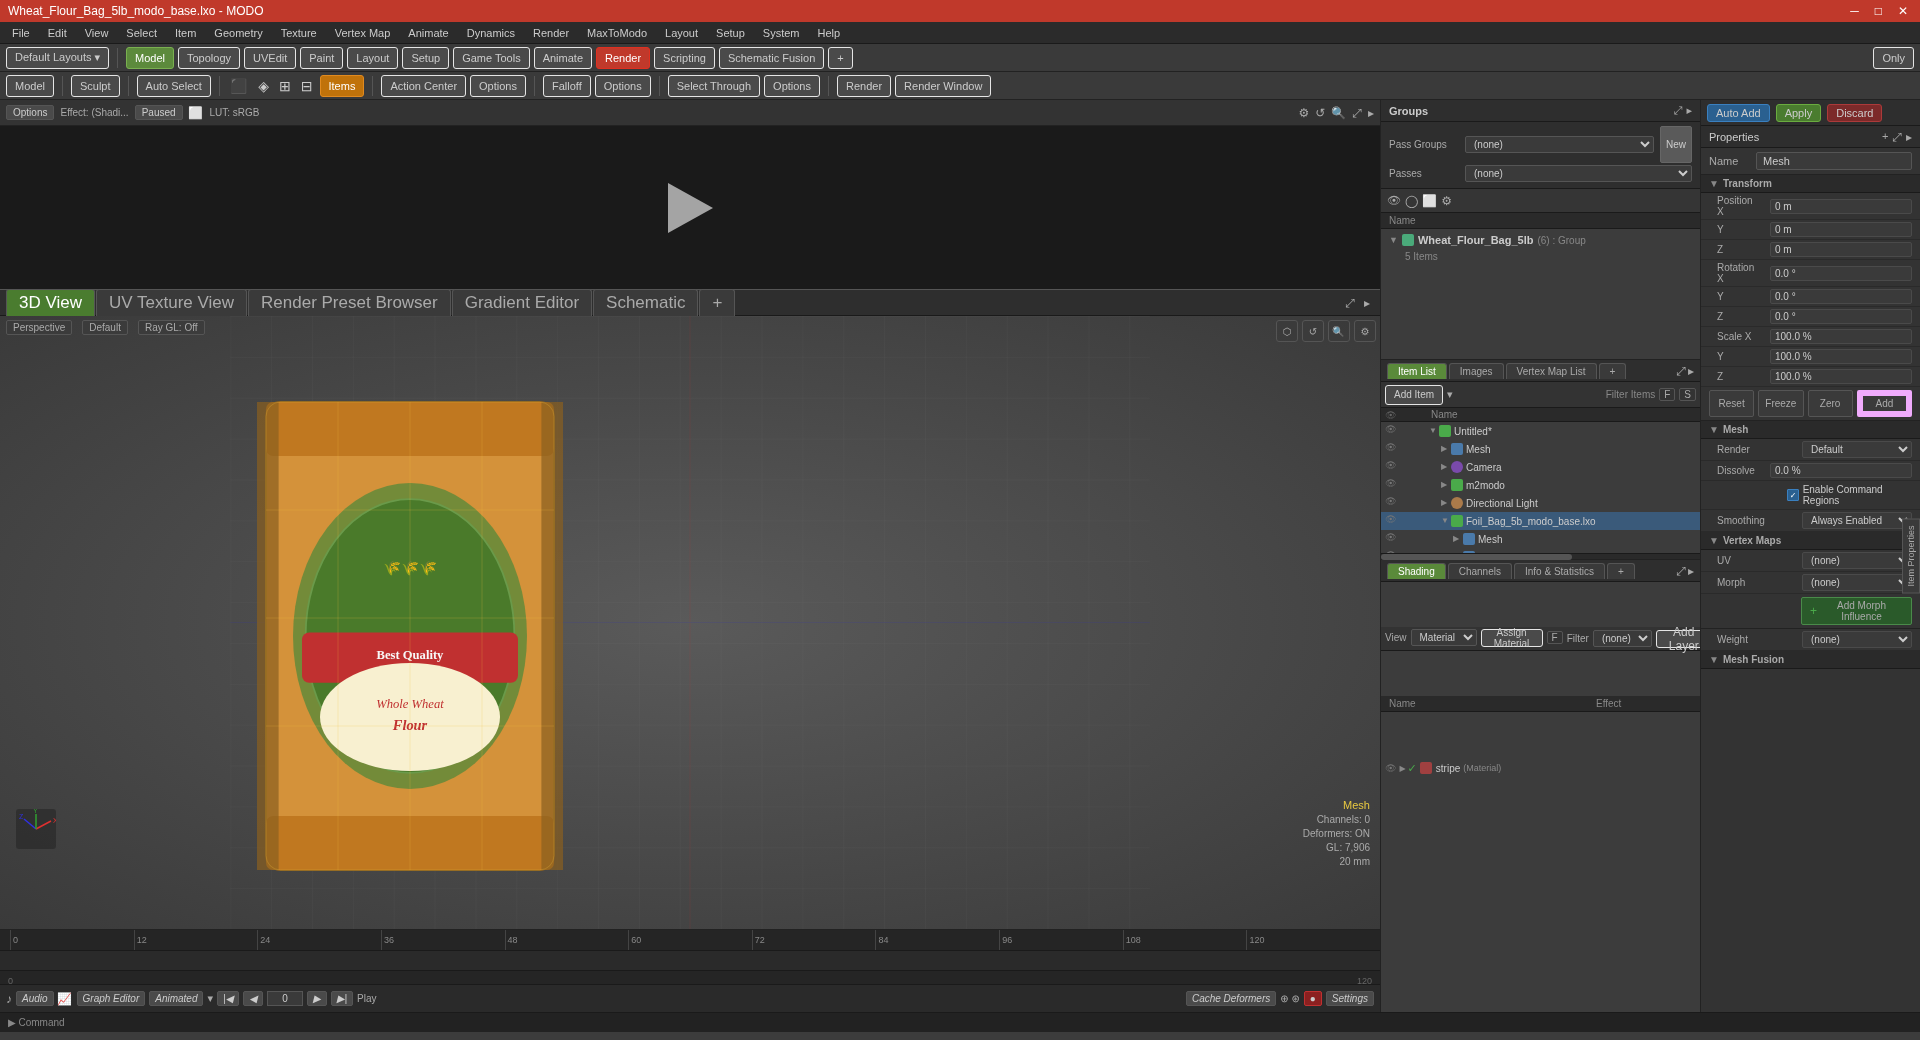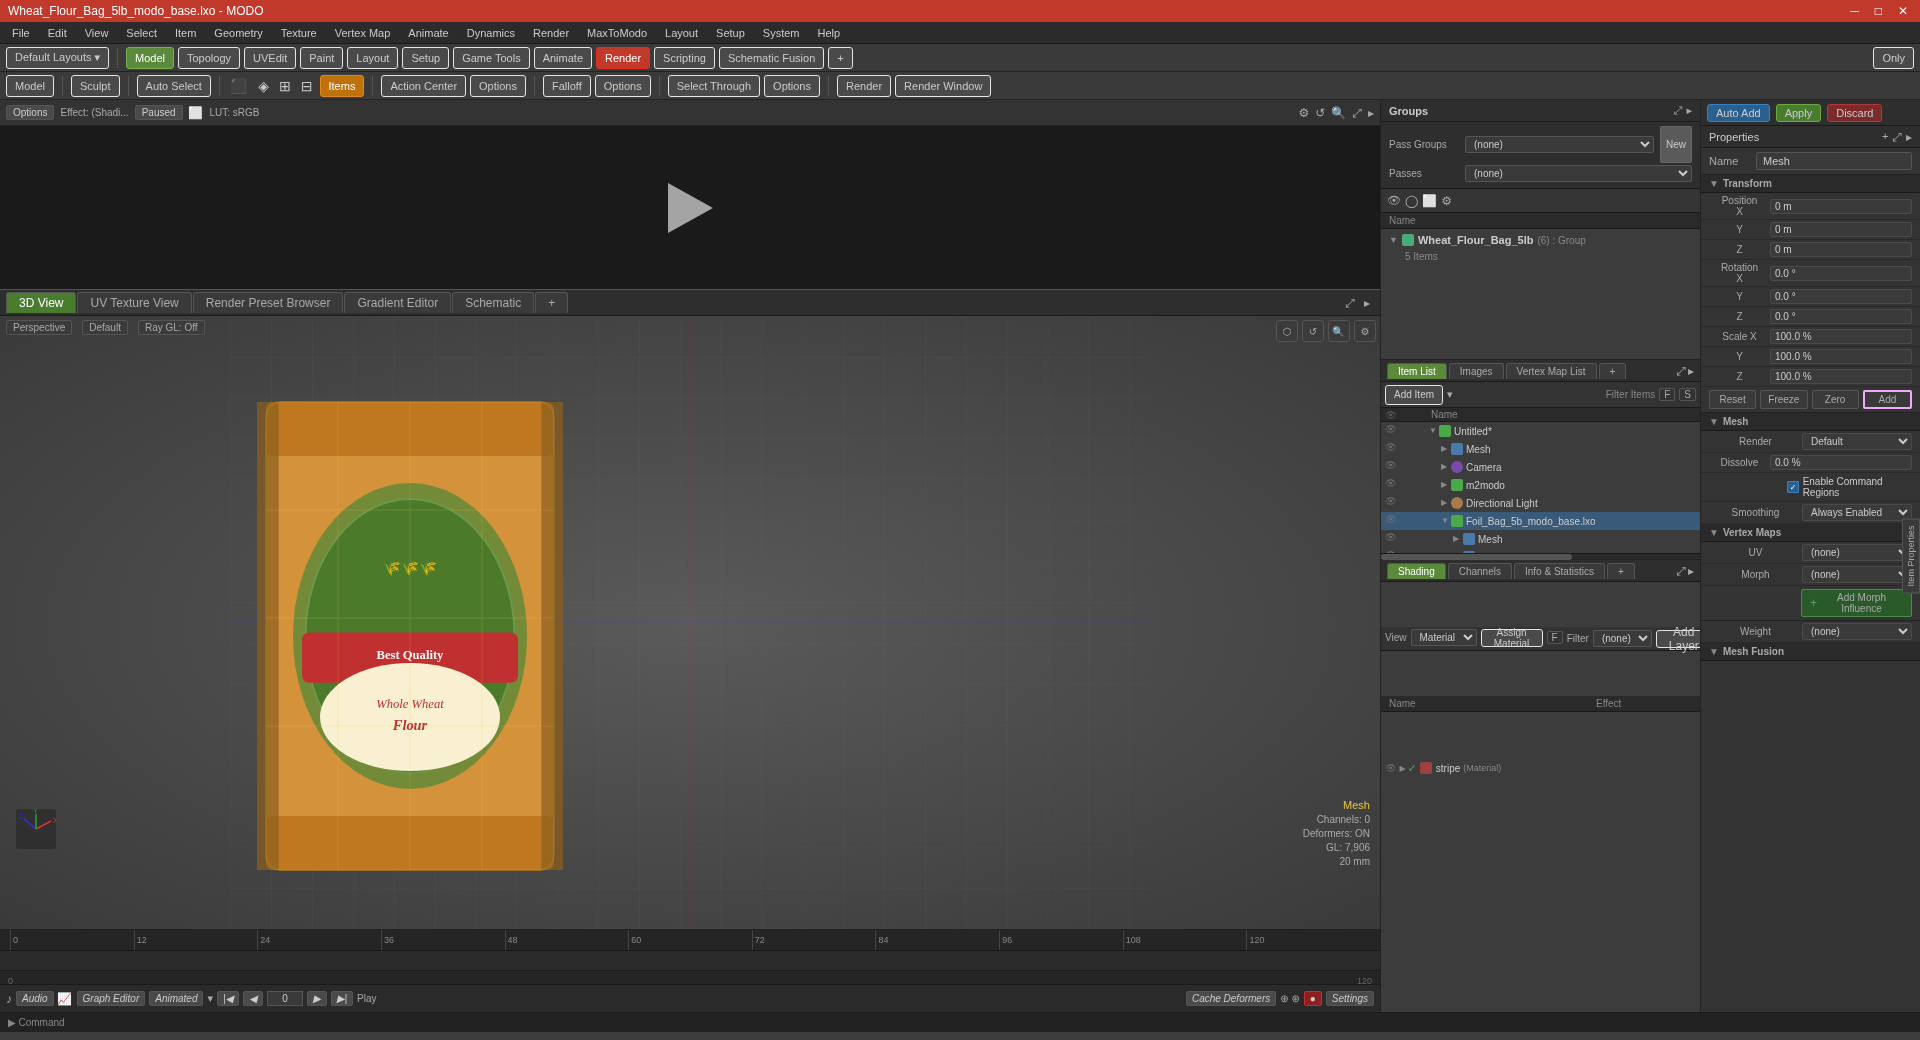--- a/index.html
+++ b/index.html
@@ -26,21 +26,21 @@
     #preview-area { height: 190px; background: #1a1a1a; border-bottom: 1px solid #555; display: flex; flex-direction: column; }
     #preview-toolbar { background: #333; height: 26px; display: flex; align-items: center; padding: 0 6px; gap: 6px; border-bottom: 1px solid #222; }
     .preview-btn { background: #4a4a4a; border: 1px solid #555; border-radius: 2px; padding: 1px 6px; color: #ccc; font-size: 10px; cursor: pointer; }
     #preview-content { flex: 1; display: flex; align-items: center; justify-content: center; position: relative; }
     #play-icon { width: 0; height: 0; border-style: solid; border-width: 25px 0 25px 45px; border-color: transparent transparent transparent #e0e0e0; opacity: 0.7; }
     #preview-status-bar { background: #333; height: 24px; display: flex; align-items: center; padding: 0 8px; gap: 8px; font-size: 10px; border-top: 1px solid #222; }
 
     
     #viewport-area { flex: 1; display: flex; flex-direction: column; background: #3c3c3c; }
     #viewport-tabs { background: #2e2e2e; height: 26px; display: flex; align-items: center; padding: 0 6px; gap: 1px; border-bottom: 1px solid #1a1a1a; }
-    .vp-tab { padding: 3px 12px; background: #3a3a3a; border: 1px solid #555; border-bottom: none; border-radius: 3px 3px 0 0; cursor: pointer; color: #aaa; font-size: 12px; }
+    .vp-tab { padding: 3px 12px; background: #3a3a3a; border: 1px solid #555; border-bottom: none; border-radius: 3px 3px 0 0; cursor: pointer; color: #aaa; font-size: 17px; }
     .vp-tab.active { background: #4a7c2f; color: #fff; }
     #viewport-content { flex: 1; position: relative; background: #4a4a4a; overflow: hidden; }
     #viewport-bg { width: 100%; height: 100%; background: radial-gradient(ellipse at center, #5a5a5a 0%, #3a3a3a 100%); position: absolute; }
     #grid-lines { position: absolute; width: 100%; height: 100%; opacity: 0.3; }
     #viewport-overlay { position: absolute; top: 4px; right: 4px; display: flex; gap: 4px; }
     .vp-icon-btn { width: 22px; height: 22px; background: #3a3a3a88; border: 1px solid #555; border-radius: 3px; display: flex; align-items: center; justify-content: center; cursor: pointer; color: #aaa; font-size: 10px; }
     #viewport-bottom-info { position: absolute; bottom: 60px; right: 10px; text-align: right; color: #e8c840; font-size: 10px; line-height: 1.4; }
     #viewport-info2 { color: #aaa; }
 
     
@@ -63,21 +63,21 @@
     
     #auto-add-bar { background: #2e2e2e; height: 26px; display: flex; align-items: center; padding: 0 6px; gap: 6px; border-bottom: 1px solid #1a1a1a; }
     .aa-btn { background: #4a4a4a; border: 1px solid #666; border-radius: 3px; padding: 2px 8px; color: #ccc; cursor: pointer; font-size: 11px; display: flex; align-items: center; gap: 3px; }
     .aa-btn.blue { background: #2a6090; border-color: #3a80c0; }
     .aa-btn.green { background: #4a7c2f; border-color: #6aac3f; }
     .aa-btn.red { background: #7c2a2a; border-color: #ac3a3a; }
     #properties-header { background: #2e2e2e; height: 22px; display: flex; align-items: center; padding: 0 8px; border-bottom: 1px solid #1a1a1a; }
     .section-header { background: #2a2a2a; padding: 3px 8px; color: #aaa; font-size: 10px; font-weight: bold; border-bottom: 1px solid #1a1a1a; display: flex; align-items: center; gap: 4px; }
     .section-header .arrow { color: #888; }
     .prop-row { display: flex; align-items: center; padding: 2px 8px 2px 16px; min-height: 20px; border-bottom: 1px solid #2a2a2a; }
-    .prop-label { color: #aaa; font-size: 10px; width: 85px; text-align: center; padding-right: 8px; }
+    .prop-label { color: #aaa; font-size: 10px; width: 85px; text-align: left; padding-right: 8px; }
     .prop-value { flex: 1; background: #3a3a3a; border: 1px solid #4a4a4a; border-radius: 2px; color: #ccc; font-size: 10px; padding: 1px 4px; }
     .prop-action { background: none; border: none; color: #aaa; font-size: 10px; cursor: pointer; padding: 1px 4px; }
     .name-field { background: #3a3a3a; border: 1px solid #555; border-radius: 2px; color: #ccc; font-size: 11px; padding: 2px 6px; flex: 1; }
     #name-row { display: flex; align-items: center; padding: 4px 8px; border-bottom: 1px solid #222; }
     #name-label { color: #aaa; font-size: 11px; margin-right: 8px; }
 
     
     #item-list-panel { height: 185px; border-bottom: 1px solid #222; }
     #item-list-tabs { background: #2e2e2e; height: 22px; display: flex; align-items: center; padding: 0 6px; gap: 2px; border-bottom: 1px solid #1a1a1a; }
     .il-tab { padding: 2px 10px; background: #3a3a3a; border: 1px solid #555; border-bottom: none; border-radius: 3px 3px 0 0; cursor: pointer; color: #aaa; font-size: 10px; }
@@ -647,21 +647,21 @@
     </div>
     <div class="prop-row">
       <span class="prop-label">Z</span>
       <input class="prop-value" type="text" value="100.0 %" style="">
     </div>
 
     <div style="display:flex;padding:3px 8px;gap:4px;border-bottom:1px solid #222;">
       <button class="prop-action" style="flex:1;background:#3a3a3a;border:1px solid #555;border-radius:2px;color:#aaa;font-size:10px;padding:2px;cursor:pointer;">Reset</button>
       <button class="prop-action" style="flex:1;background:#3a3a3a;border:1px solid #555;border-radius:2px;color:#aaa;font-size:10px;padding:2px;cursor:pointer;">Freeze</button>
       <button class="prop-action" style="flex:1;background:#3a3a3a;border:1px solid #555;border-radius:2px;color:#aaa;font-size:10px;padding:2px;cursor:pointer;">Zero</button>
-      <button class="prop-action" style="flex:1;background:#3a3a3a;border:2px solid #f0abfc;border-radius:2px;color:#aaa;font-size:10px;padding:2px;cursor:pointer;">Add</button>
+      <button class="prop-action" style="flex:1;background:#3a3a3a;border:6px solid #f0abfc;border-radius:2px;color:#aaa;font-size:10px;padding:2px;cursor:pointer;">Add</button>
     </div>
 
     <div class="section-header">
       <span class="arrow">▼</span>
       <span>Mesh</span>
     </div>
     <div class="prop-row">
       <span class="prop-label">Render</span>
       <select class="prop-value" style="flex:1;background:#3a3a3a;border:1px solid #4a4a4a;border-radius:2px;color:#ccc;font-size:10px;padding:1px 4px;">
         <option>Default</option>

